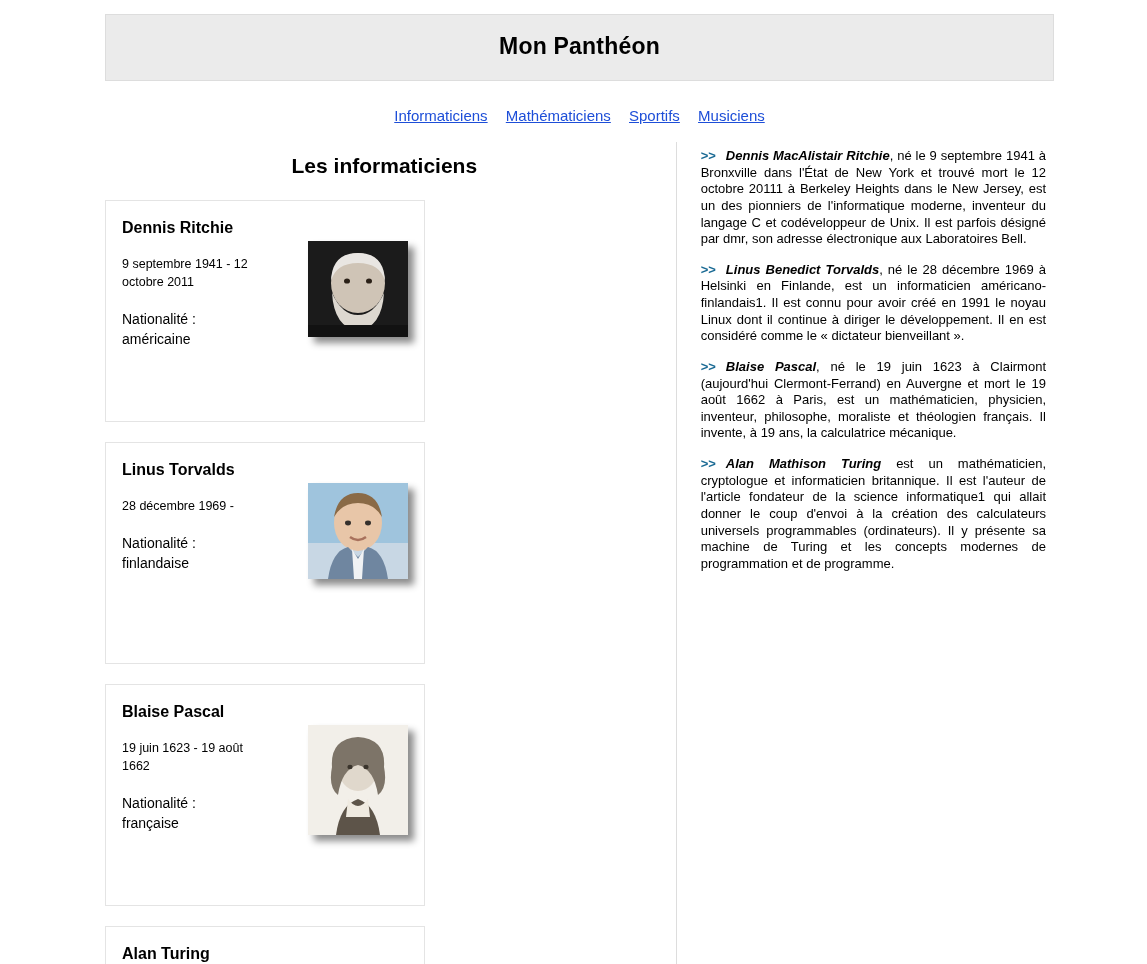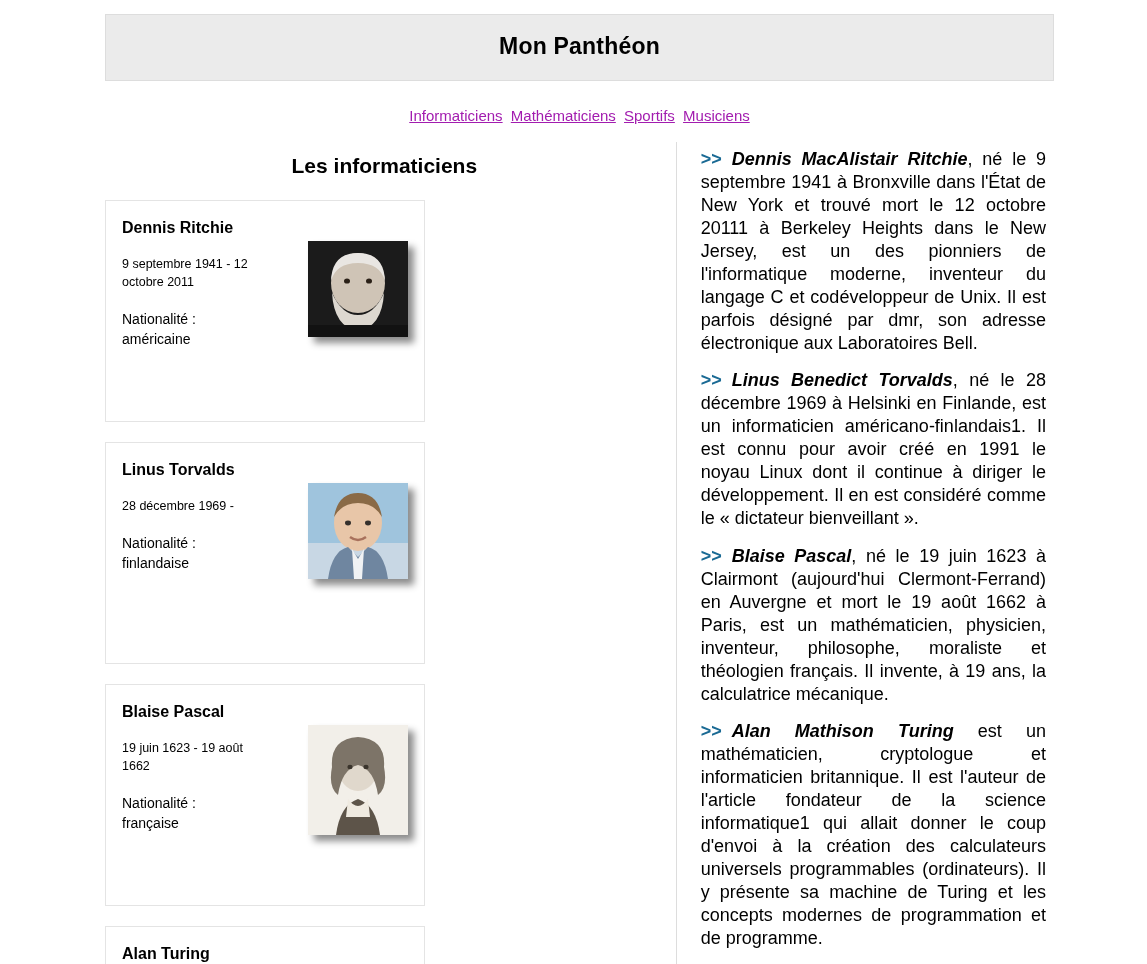--- a/index.html
+++ b/index.html
@@ -33,24 +33,24 @@
     font-size: 23px;
     font-weight: bold;
     letter-spacing: .2px;
   }
   
   .main-nav {
     text-align: center;
     padding: 26px 0 18px 0;
   }
   .main-nav a {
-    color: #a21caf;
+    color: #1d4ed8;
     text-decoration: underline;
     font-size: 15px;
-    margin: 0 2px;
+    margin: 0 7px;
   }
   
   .content {
     display: flex;
     align-items: stretch;
     border-bottom: 6px solid #14532d;
     padding-bottom: 10px;
   }
   .col-left {
     width: 578px;
@@ -118,21 +118,21 @@
     box-shadow: 6px 6px 7px rgba(0,0,0,.45);
     overflow: hidden;
     position: relative;
     background: #9a9a9a;
   }
   .photo.tall { height: 110px; }
   .photo svg { display: block; width: 100%; height: 100%; }
   
   .bio {
     text-align: justify;
-    font-size: 18px;
+    font-size: 13px;
     line-height: 1.28;
     margin: 0 8px 14px 0;
   }
   .bio .arrows {
     color: #1a6a94;
     font-weight: bold;
     margin-right: 10px;
   }
   .bio .person {
     font-weight: bold;

